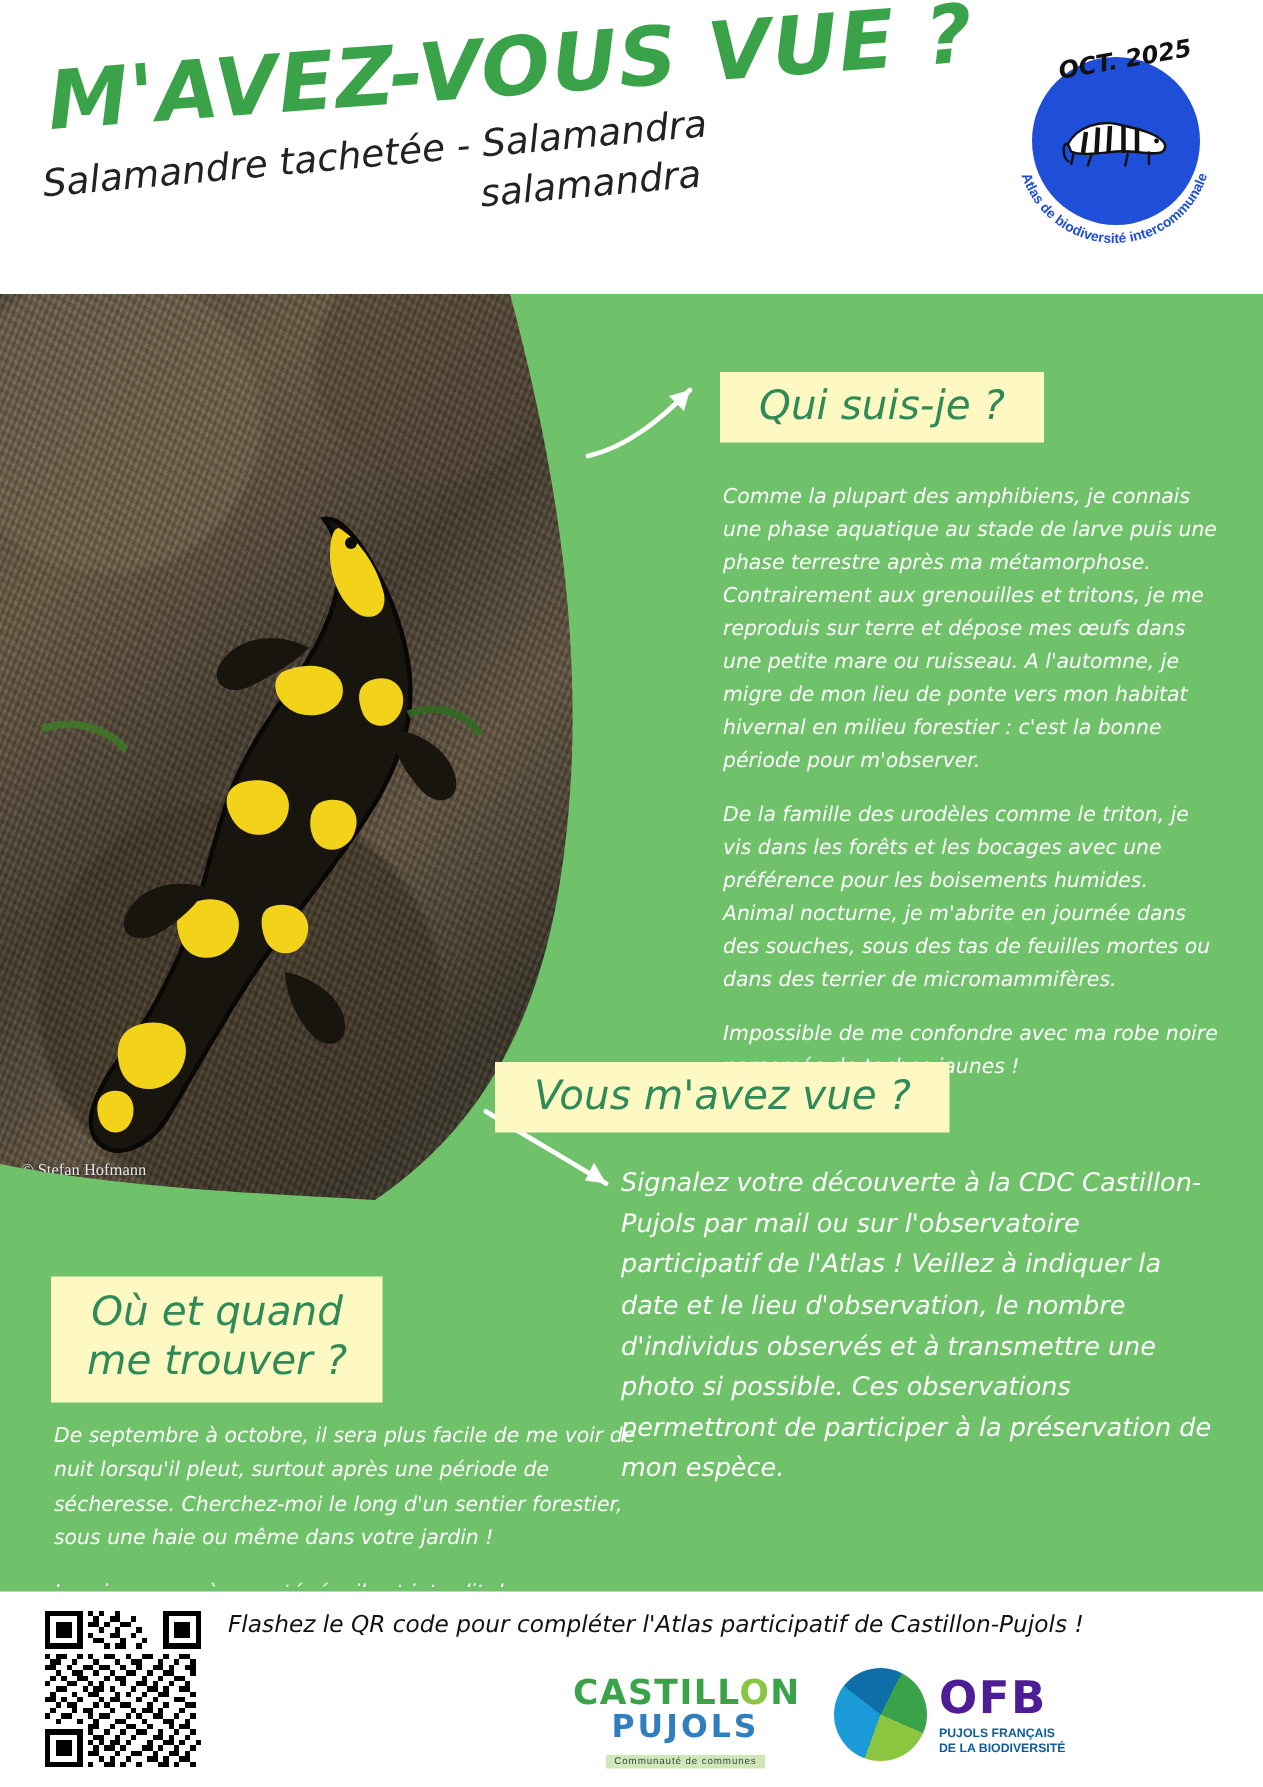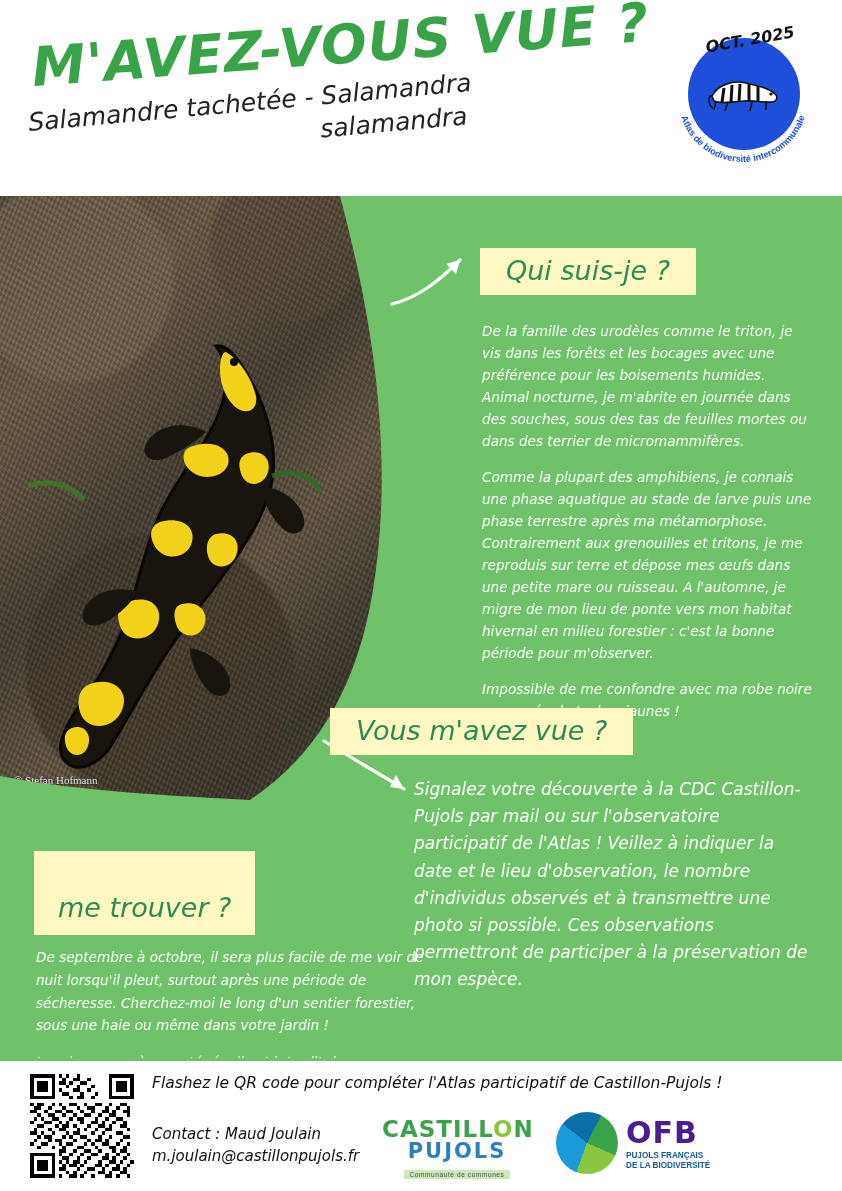--- a/index.html
+++ b/index.html
@@ -339,38 +339,38 @@
     </div>
 
     <svg class="arrow-svg" style="left:390px; top:50px; width:90px; height:70px;" viewBox="0 0 90 70">
       <path d="M2 58 C 28 52, 50 34, 70 14" stroke="#ffffff" stroke-width="3.2" fill="none" stroke-linecap="round"></path>
       <path d="M70 14 L 56 18 L 66 28 Z" fill="#ffffff"></path>
     </svg>
 
     <div class="pill" style="left:480px; top:52px;">Qui suis-je ?</div>
 
     <div class="body-text" style="left:482px; top:124px; width:332px;">
+      <p>Comme la plupart des amphibiens, je connais une phase aquatique au stade de larve puis une phase terrestre après ma métamorphose. Contrairement aux grenouilles et tritons, je me reproduis sur terre et dépose mes œufs dans une petite mare ou ruisseau. A l'automne, je migre de mon lieu de ponte vers mon habitat hivernal en milieu forestier : c'est la bonne période pour m'observer.</p>
       <p>De la famille des urodèles comme le triton, je vis dans les forêts et les bocages avec une préférence pour les boisements humides. Animal nocturne, je m'abrite en journée dans des souches, sous des tas de feuilles mortes ou dans des terrier de micromammifères.</p>
-      <p>Comme la plupart des amphibiens, je connais une phase aquatique au stade de larve puis une phase terrestre après ma métamorphose. Contrairement aux grenouilles et tritons, je me reproduis sur terre et dépose mes œufs dans une petite mare ou ruisseau. A l'automne, je migre de mon lieu de ponte vers mon habitat hivernal en milieu forestier : c'est la bonne période pour m'observer.</p>
       <p>Impossible de me confondre avec ma robe noire parsemée de taches jaunes !</p>
     </div>
 
     <svg class="arrow-svg" style="left:320px; top:535px; width:100px; height:72px;" viewBox="0 0 100 72">
       <path d="M4 10 C 30 26, 58 42, 84 58" stroke="#ffffff" stroke-width="3.2" fill="none" stroke-linecap="round"></path>
       <path d="M84 58 L 70 56 L 76 44 Z" fill="#ffffff"></path>
     </svg>
 
     <div class="pill" style="left:330px; top:512px;text-align:right;">Vous m'avez vue ?</div>
 
     <div class="body-text" style="left:414px; top:580px; width:402px; font-size:17px; line-height:1.6;">
       <p>Signalez votre découverte à la CDC Castillon-Pujols par mail ou sur l'observatoire participatif de l'Atlas ! Veillez à indiquer la date et le lieu d'observation, le nombre d'individus observés et à transmettre une photo si possible. Ces observations permettront de participer à la préservation de mon espèce.</p>
     </div>
 
     <div class="pill two-line" style="left:34px; top:655px;">
-      <br>
+      <span>Où et quand</span><br>
       <span>me trouver ?</span>
     </div>
 
     <div class="body-text" style="left:36px; top:750px; width:390px; line-height:1.68;font-style:italic;">
       <p>De septembre à octobre, il sera plus facile de me voir de nuit lorsqu'il pleut, surtout après une période de sécheresse. Cherchez-moi le long d'un sentier forestier, sous une haie ou même dans votre jardin !</p>
       <p>Je suis une espèce protégée, il est interdit de me manipuler.</p>
     </div>
   </div>
 
   <div class="footer">
@@ -573,24 +573,20 @@
           <rect x="14" y="28" width="1" height="1"></rect>
         <rect x="17" y="28" width="1" height="1"></rect>
           <rect x="21" y="28" width="2" height="1"></rect>
           <rect x="24" y="28" width="1" height="1"></rect>
         <rect x="27" y="28" width="1" height="1"></rect>
       </g>
     </svg>
 
     <div class="footer-flash">Flashez le QR code pour compléter l'Atlas participatif de Castillon-Pujols !</div>
 
-    <div class="footer-contact">
-      <div>Contact : Maud Joulain</div>
-      <div>m.joulain@castillonpujols.fr</div>
-    </div>
 
     <div class="logo-castillon">
       <div class="lc-line1">
         <span>CASTILL</span><span class="o">O</span><span>N</span>
       </div>
       <div class="lc-line2">PUJOLS</div>
       <div class="lc-line3">Communauté de communes</div>
     </div>
 
     <div class="logo-ofb">

